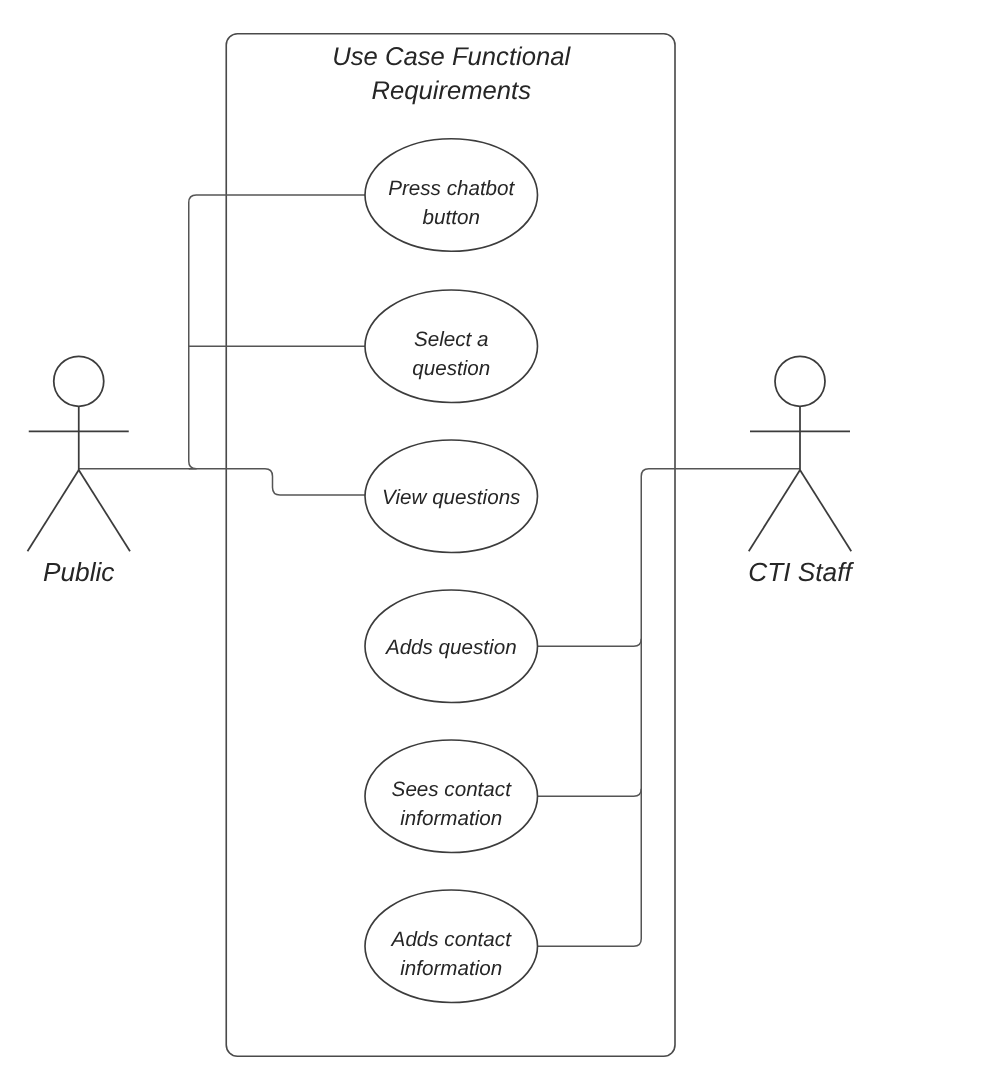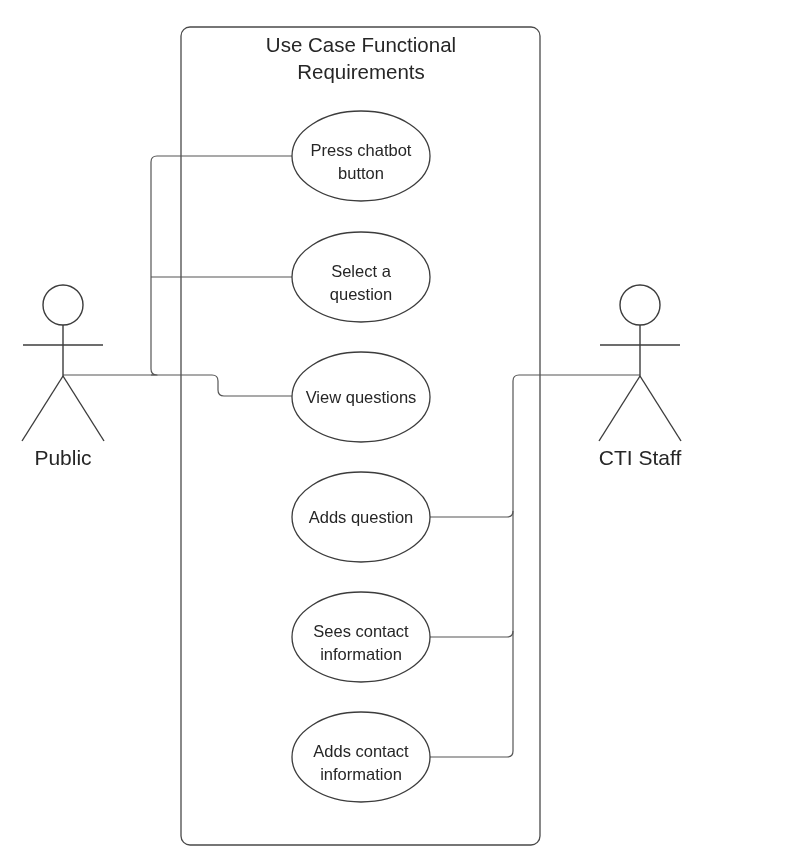--- a/index.html
+++ b/index.html
@@ -11,20 +11,21 @@
     width: 801px;
     height: 861px;
     font-family: "Liberation Sans", sans-serif;
     overflow: hidden;
   }
   #canvas {
     position: relative;
     width: 652px;
     height: 861px;
     background: #ffffff;
+    font-style: italic;
   }
   #diagram-svg {
     position: absolute;
     top: 0;
     left: 0;
     width: 801px;
     height: 861px;
   }
   .ellipse-shape {
     fill: #ffffff;

